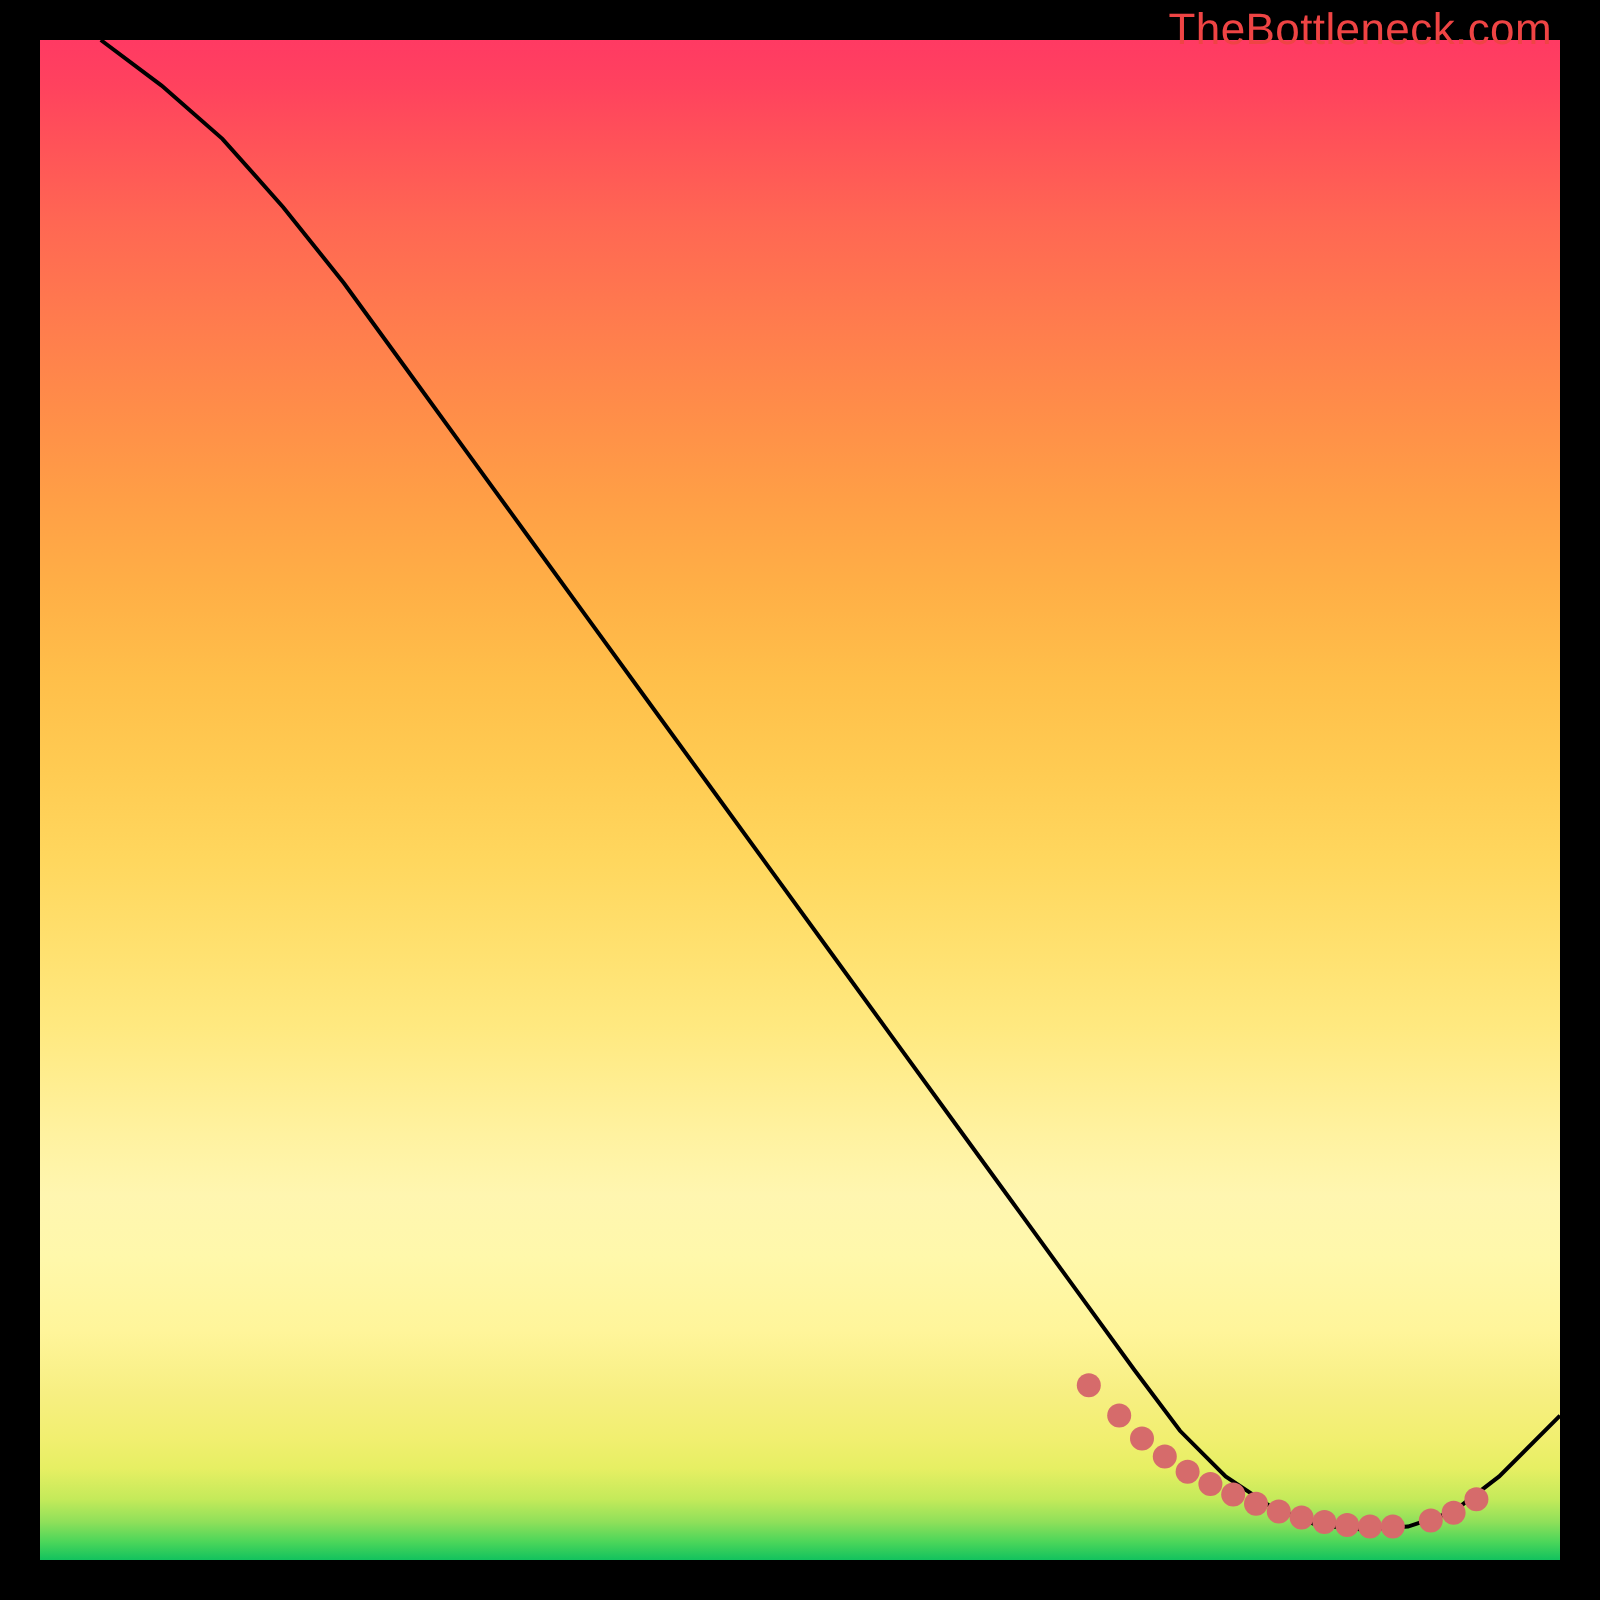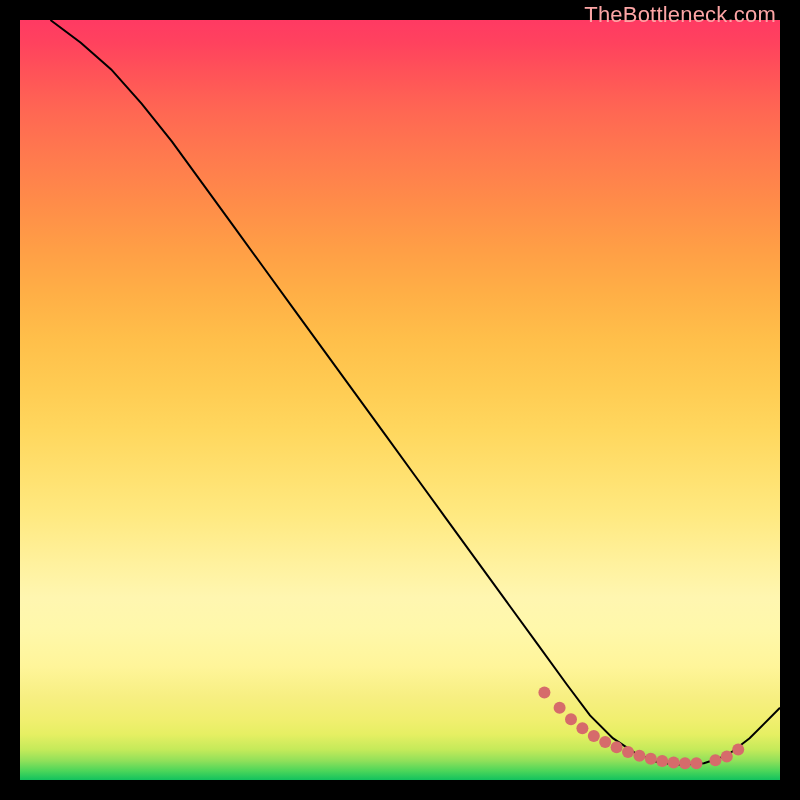--- a/index.html
+++ b/index.html
@@ -49,21 +49,21 @@
        #ff7a4e 82%,
        #ff6753 88%,
        #ff5358 93%,
        #ff425e 97%,
        #ff3a63 100%);
   }
   .watermark {
     position: absolute;
     top: 2px;
     right: 24px;
-    color: #fca5a5;
+    color: #ef4444;
     font-size: 22px;
     font-weight: 500;
     letter-spacing: 0.2px;
     pointer-events: none;
   }
   svg.overlay {
     position: absolute;
     left: 0;
     top: 0;
     width: 760px;

